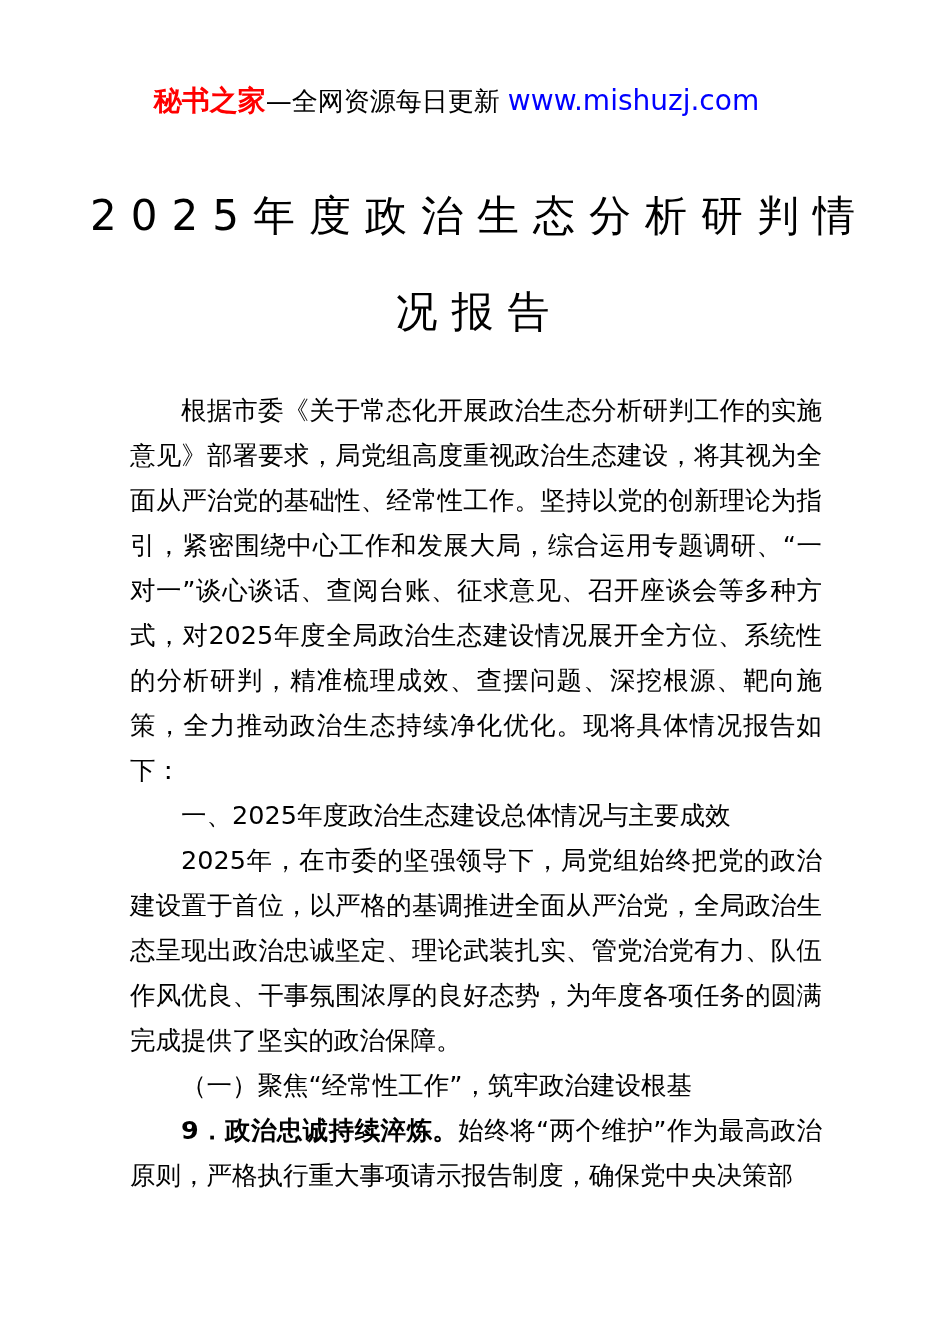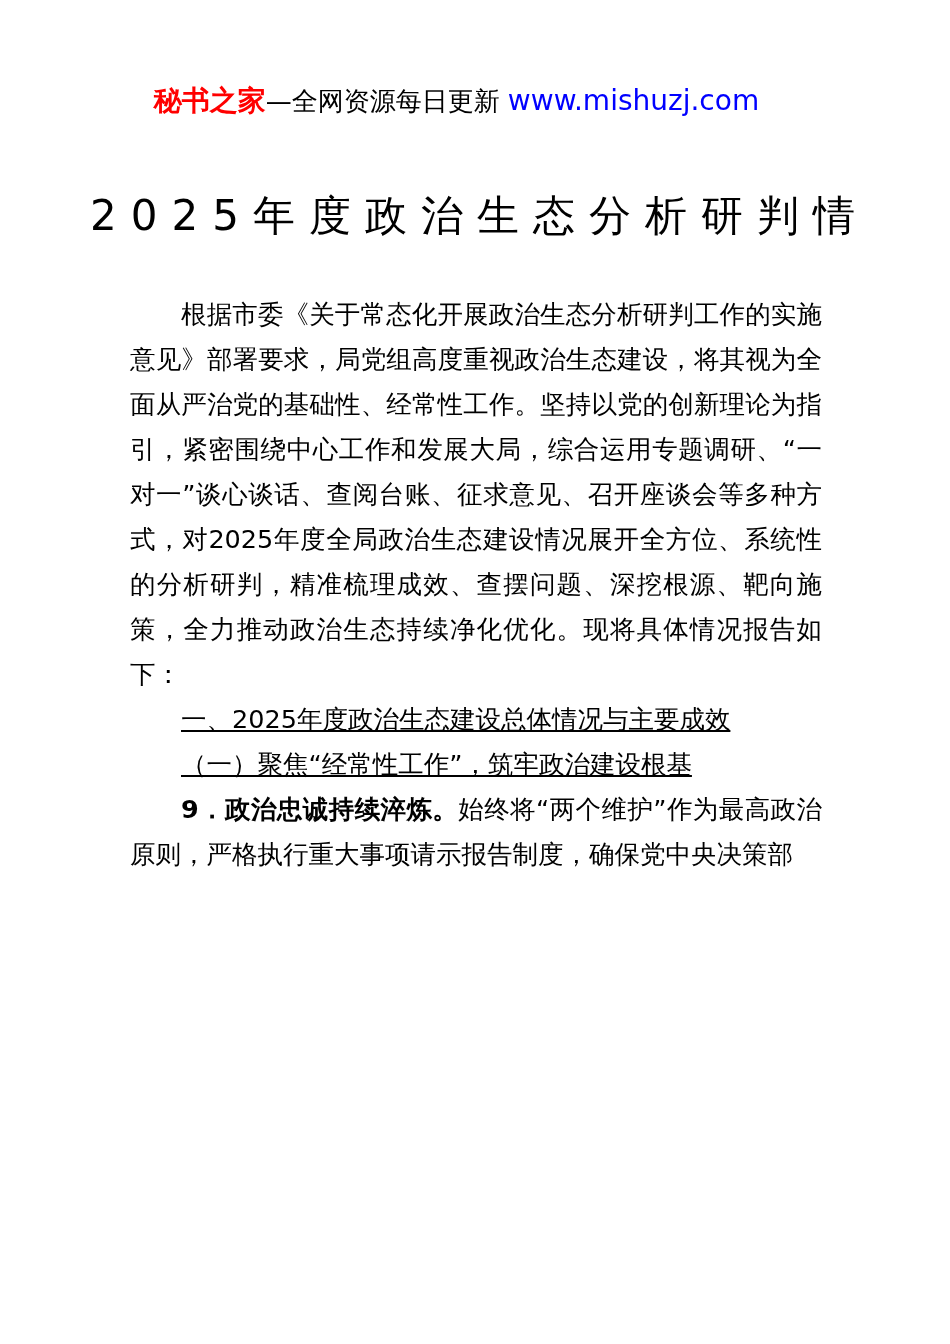--- a/index.html
+++ b/index.html
@@ -64,39 +64,40 @@
     text-align: justify;
     text-justify: inter-ideograph;
   }
   .doc-body .para {
     margin: 0;
     text-indent: 2em;
     word-break: break-all;
   }
   .doc-body .para.heading {
     font-weight: normal;
-    text-decoration: underline;
   }
   .doc-body .para b {
     font-weight: bold;
   }
 </style>
 </head>
 <body>
 
 <div class="page" style="background: rgb(255, 255, 255);">
 
   <div class="site-header">
     <span class="brand" style="color: rgb(255, 0, 0);">秘书之家</span><span class="tagline" style="color: rgb(0, 0, 0);">—全网资源每日更新</span><a class="url" style="color: rgb(0, 0, 255);">www.mishuzj.com</a>
   </div>
 
   <h1 class="doc-title">
     <span class="title-line">2025年度政治生态分析研判情</span>
+    <span class="title-line">况报告</span>
   </h1>
 
   <div class="doc-body">
       <p class="para">根据市委《关于常态化开展政治生态分析研判工作的实施意见》部署要求，局党组高度重视政治生态建设，将其视为全面从严治党的基础性、经常性工作。坚持以党的创新理论为指引，紧密围绕中心工作和发展大局，综合运用专题调研、“一对一”谈心谈话、查阅台账、征求意见、召开座谈会等多种方式，对2025年度全局政治生态建设情况展开全方位、系统性的分析研判，精准梳理成效、查摆问题、深挖根源、靶向施策，全力推动政治生态持续净化优化。现将具体情况报告如下：</p>
       <p class="para heading">一、2025年度政治生态建设总体情况与主要成效</p>
+      <p class="para">2025年，在市委的坚强领导下，局党组始终把党的政治建设置于首位，以严格的基调推进全面从严治党，全局政治生态呈现出政治忠诚坚定、理论武装扎实、管党治党有力、队伍作风优良、干事氛围浓厚的良好态势，为年度各项任务的圆满完成提供了坚实的政治保障。</p>
       <p class="para heading">（一）聚焦“经常性工作”，筑牢政治建设根基</p>
       <p class="para"><b>9．政治忠诚持续淬炼。</b>始终将“两个维护”作为最高政治原则，严格执行重大事项请示报告制度，确保党中央决策部</p>
     </div>
 
 </div>
 
 </body></html>

